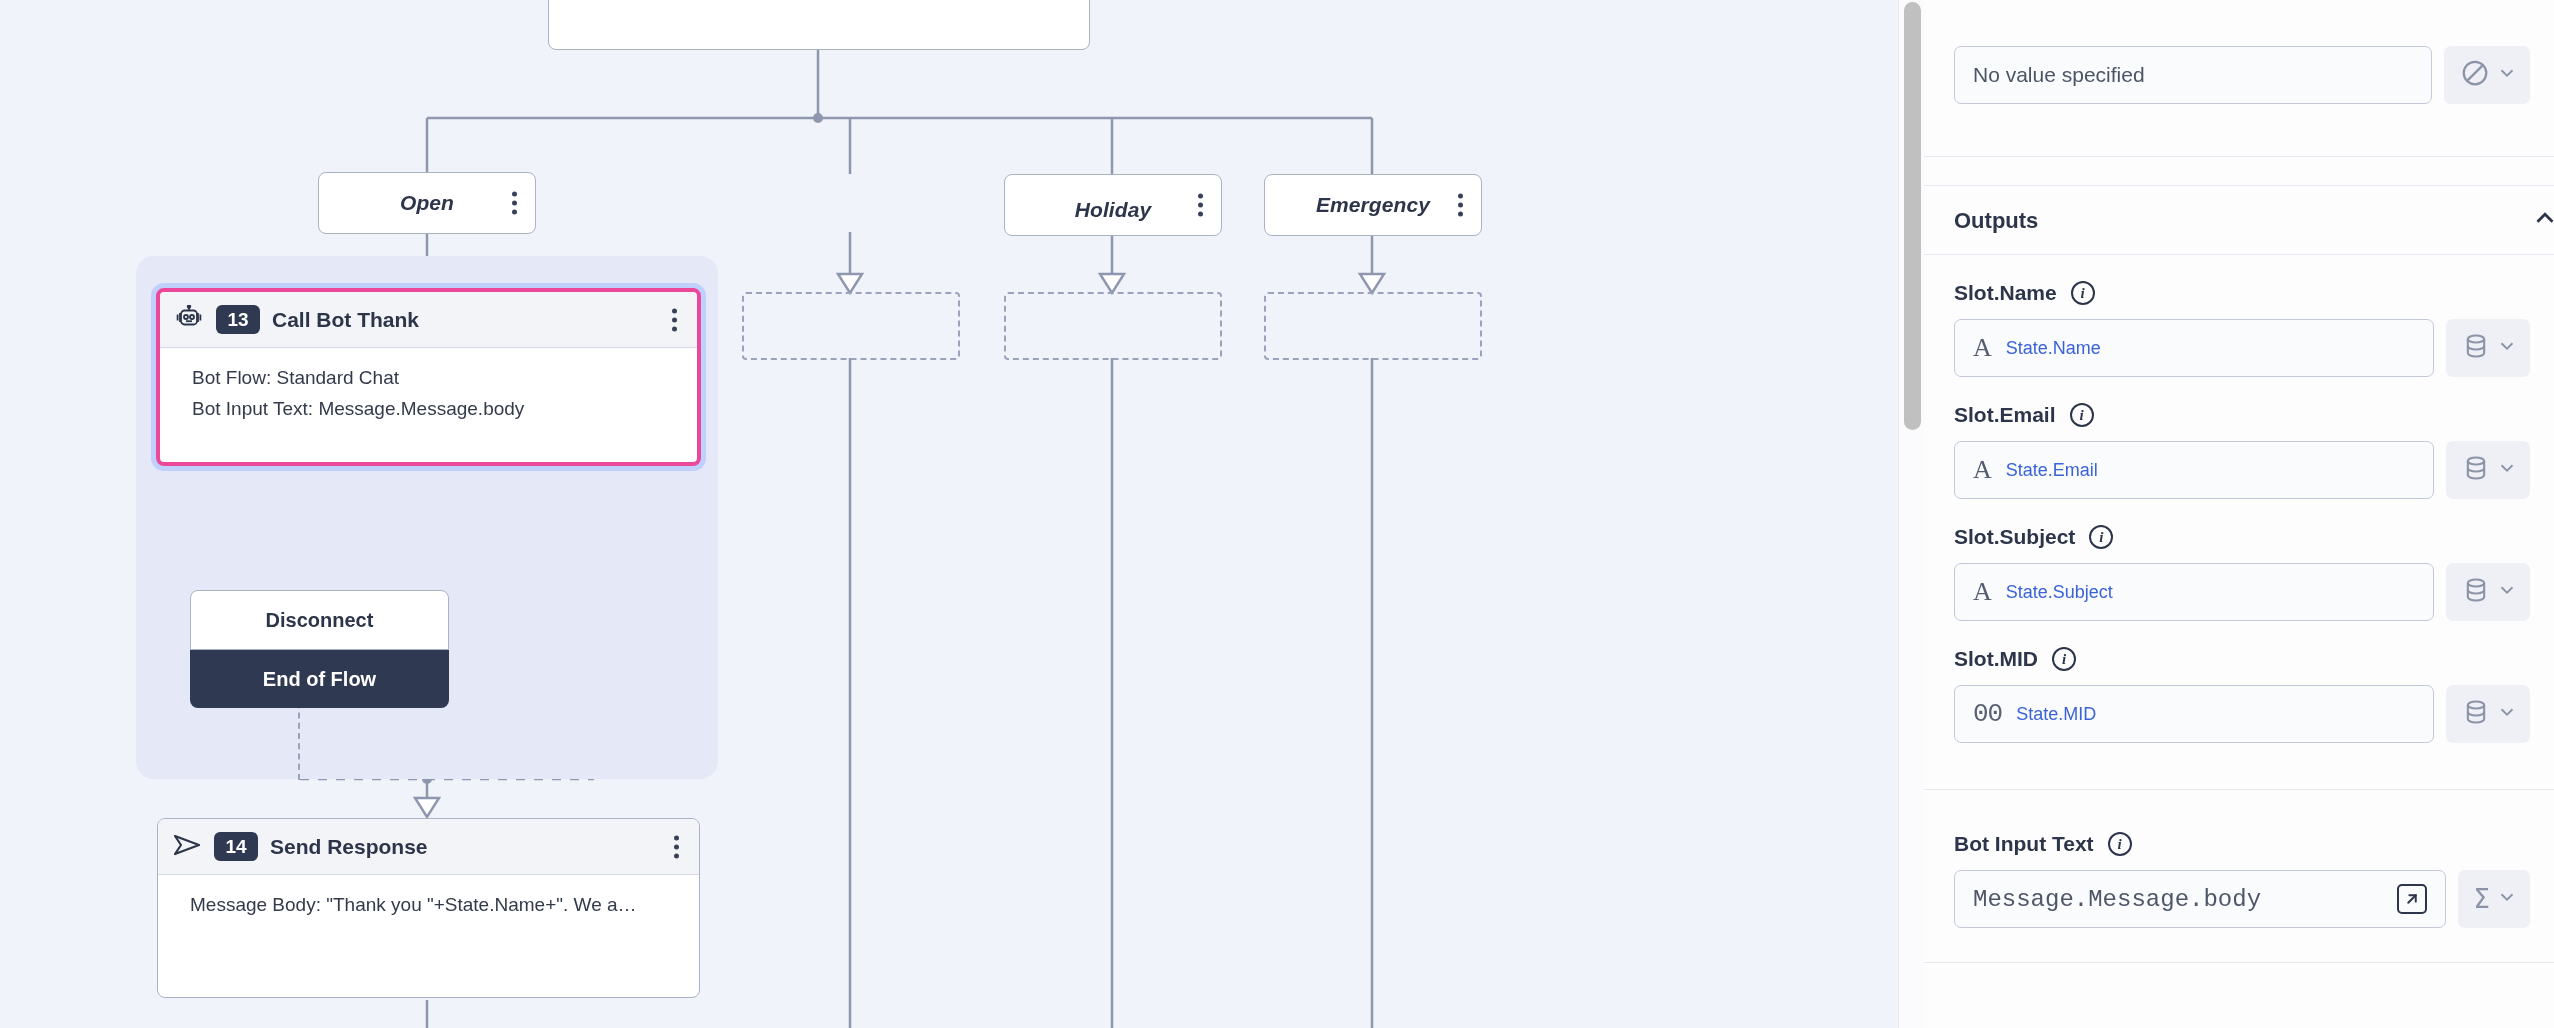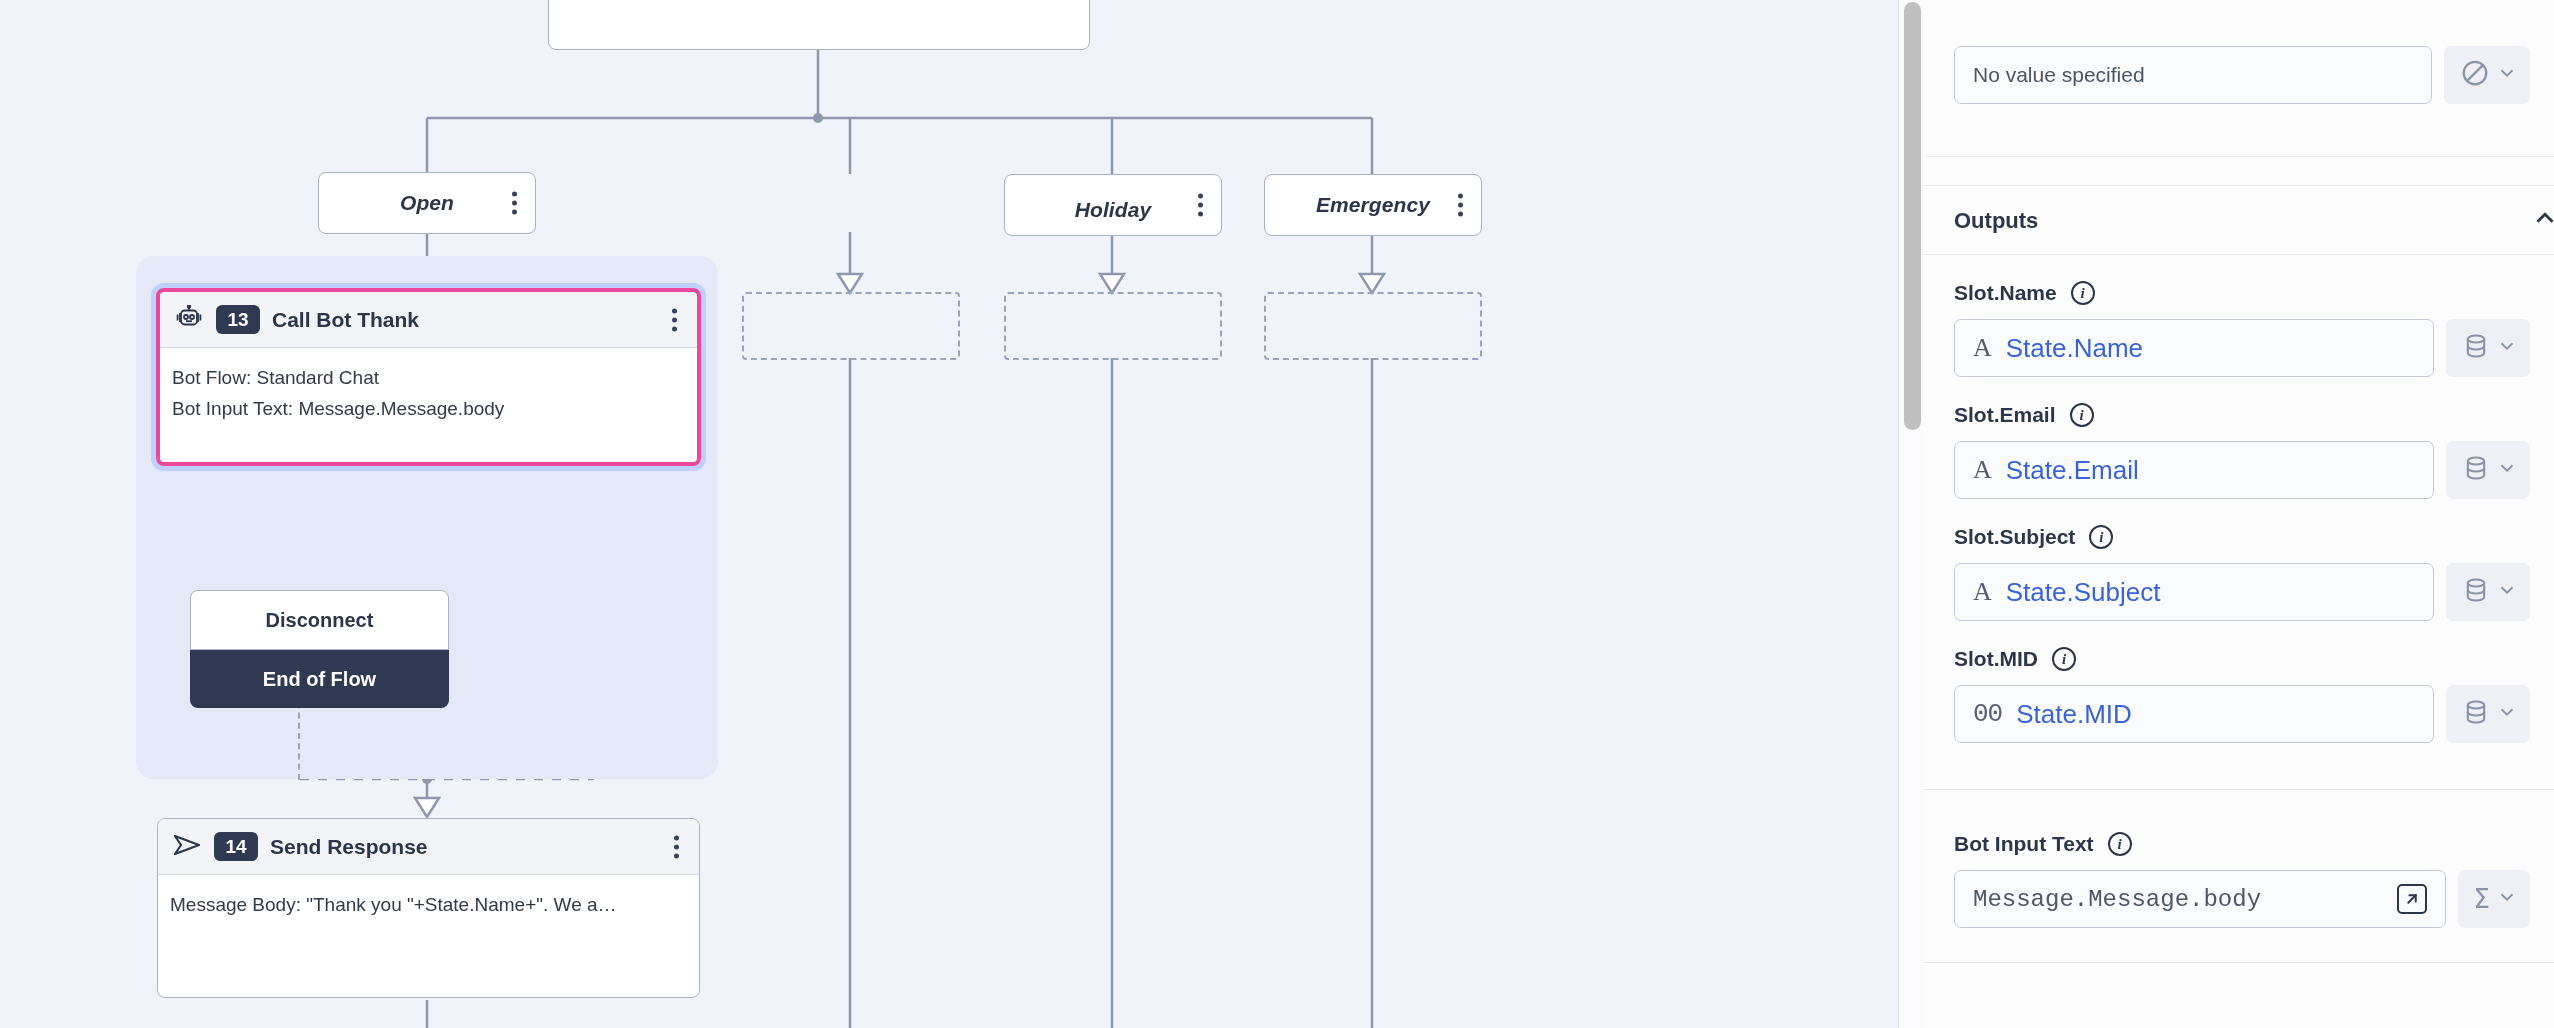--- a/index.html
+++ b/index.html
@@ -99,21 +99,21 @@
   .card-title { font-size: 21px; font-weight: 700; color: #2c3549; }
   .badge {
     background: #2f3951; color: #fff;
     font-size: 19px; font-weight: 700;
     border-radius: 6px;
     padding: 4px 11px;
     line-height: 1.15;
     min-width: 44px; text-align: center;
   }
   .card-hdr .kebab { position: absolute; right: 20px; top: 50%; transform: translateY(-50%); }
-  .card-body { padding: 14px 16px 16px 12px; }
+  .card-body { padding: 14px 16px 16px 32px; }
   .card-body p { font-size: 19px; color: #333a4a; line-height: 1.65; white-space: nowrap; }
 
   
   .terminal { position: absolute; left: 190px; top: 590px; width: 259px; }
   .terminal .top {
     background: #fff; border: 1px solid #aab2c6; border-radius: 8px 8px 0 0;
     height: 60px; display: flex; align-items: center; justify-content: center;
     font-size: 20px; font-weight: 700; color: #2c3549;
   }
   .terminal .bot {
@@ -151,21 +151,21 @@
     flex: 1 1 auto;
     display: flex; align-items: center; gap: 14px;
     height: 58px;
     background: #fafbfd;
     border: 1px solid #c3c9d8;
     border-radius: 7px;
     padding: 0 18px;
     min-width: 0;
   }
   .input-wrap .ph { font-size: 21px; color: #4b5566; }
-  .input-wrap .val { font-size: 26px; color: #3a63d8; text-align: center; }
+  .input-wrap .val { font-size: 18px; color: #3a63d8; text-align: center; }
   .input-wrap .val-mono {
     font-size: 24px; color: #4e5668;
     font-family: "Liberation Mono", "DejaVu Sans Mono", monospace;
   }
   .type-icon { flex: 0 0 auto; display: inline-flex; align-items: center; color: #59607a; }
   .type-icon.num {
     font-family: "Liberation Mono", monospace; font-size: 26px;
     color: #5a6174; letter-spacing: -1px;
   }
   .type-icon.alpha { font-size: 26px; color: #555c70; line-height: 1; font-family: "Liberation Serif", serif; }

